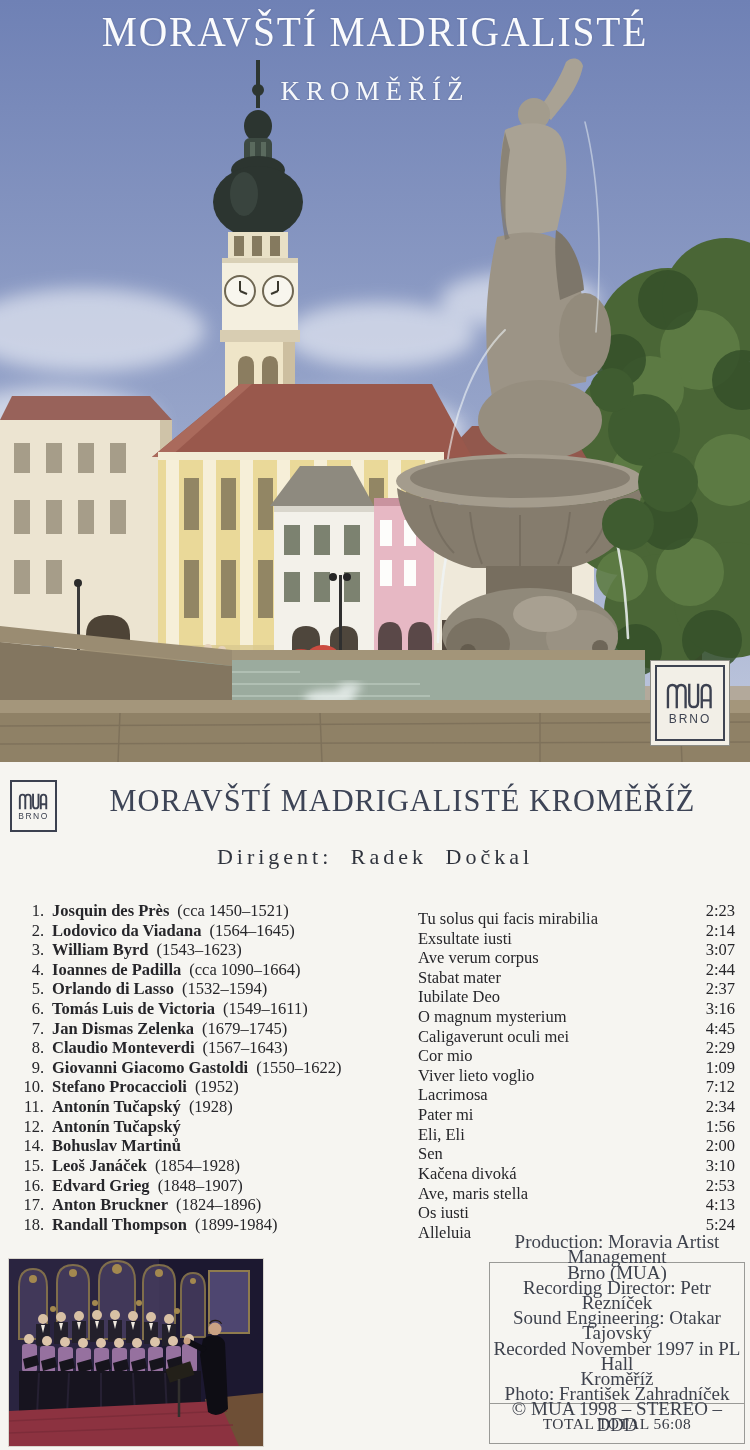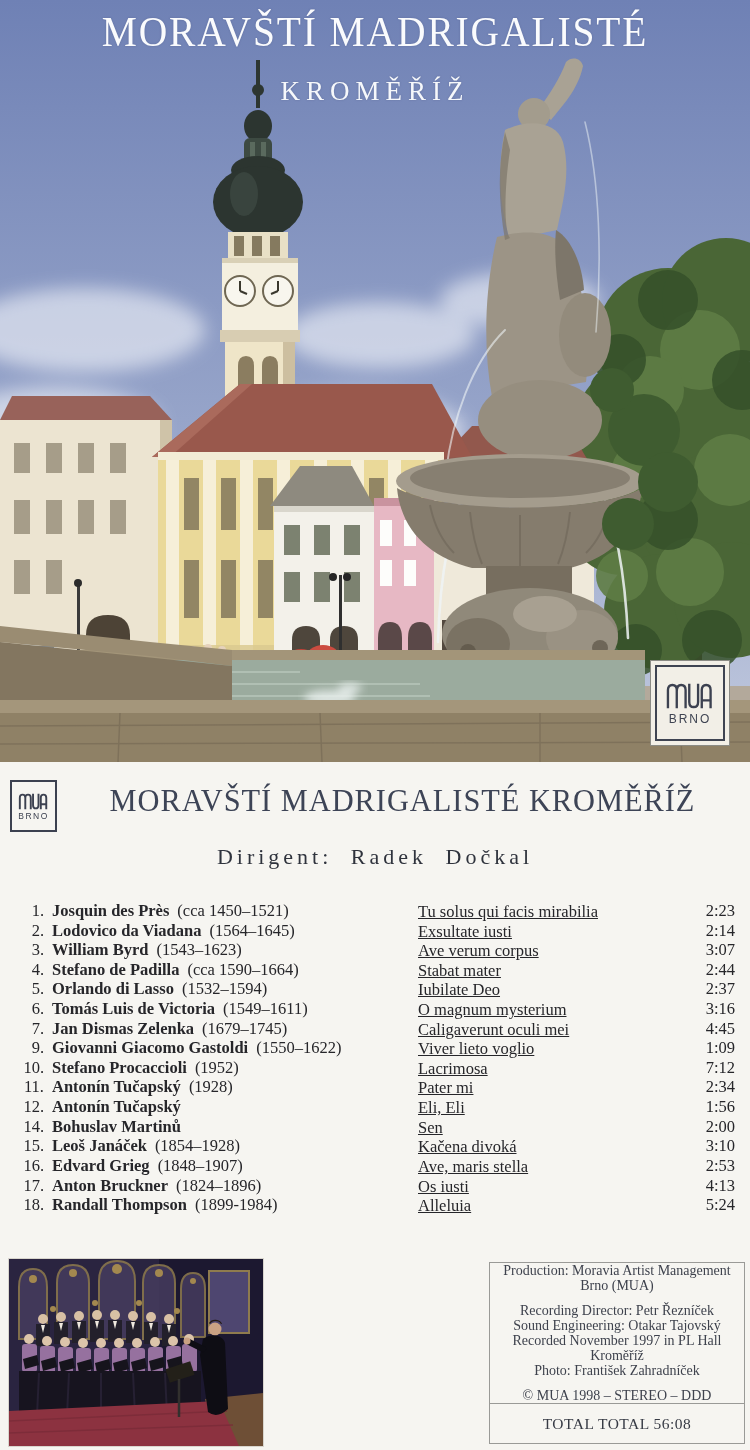--- a/index.html
+++ b/index.html
@@ -35,31 +35,31 @@
     font-size:31px;letter-spacing:1px;color:#3d4456;font-weight:400;transform:scaleX(.98);}
   .conductor{position:absolute;left:0;top:844px;width:100%;text-align:center;
     font-size:22px;letter-spacing:4px;word-spacing:9px;color:#2f333d;font-family:Liberation Serif, serif;}
 
   
   .tracks{position:absolute;left:14px;top:901px;width:721px;font-size:16.5px;}
   .track{position:relative;line-height:19.62px;white-space:nowrap;height:19.62px;}
   .t-num{display:inline-block;width:30px;text-align:right;margin-right:8px;}
   .t-composer{font-weight:bold;}
   .t-dates{margin-left:8px;}
-  .t-title{position:absolute;left:404px;top:1px;text-decoration:underline;}
+  .t-title{position:absolute;left:404px;top:8px;}
   .t-time{position:absolute;right:0;top:0;}
 
   
   .choir-photo{position:absolute;left:8px;top:1258px;width:254px;height:187px;
     border:1px solid #d8d5cd;box-sizing:content-box;}
   .credits{position:absolute;left:489px;top:1262px;width:256px;height:182px;
     border:1px solid #9a9a97;box-sizing:border-box;text-align:center;color:#3e424d;}
   .credits-top{height:141px;border-bottom:1px solid #9a9a97;box-sizing:border-box;
     display:flex;flex-direction:column;justify-content:center;}
-  .credits-top .cline{font-size:14px;line-height:15.2px;}
+  .credits-top .cline{font-size:19px;line-height:15.2px;}
   .cgap{height:12px;}
   .credits-bottom{height:39px;display:flex;align-items:center;justify-content:center;
     font-size:15.5px;letter-spacing:.5px;color:#363a44;}
 </style>
 </head>
 <body>
 
 <div id="page">
 
   <div class="photo-wrap">
@@ -393,24 +393,25 @@
     </svg>
     <div class="brno">BRNO</div>
   </div>
   <div class="album-title">MORAVŠTÍ MADRIGALISTÉ KROMĚŘÍŽ</div>
   <div class="conductor">Dirigent: Radek Dočkal</div>
 
   <div class="tracks">
     <div class="track"><span class="t-num">1.</span><span class="t-composer">Josquin des Près</span><span class="t-dates">(cca 1450–1521)</span><span class="t-title">Tu solus qui facis mirabilia</span><span class="t-time">2:23</span></div>
     <div class="track"><span class="t-num">2.</span><span class="t-composer">Lodovico da Viadana</span><span class="t-dates">(1564–1645)</span><span class="t-title">Exsultate iusti</span><span class="t-time">2:14</span></div>
     <div class="track"><span class="t-num">3.</span><span class="t-composer">William Byrd</span><span class="t-dates">(1543–1623)</span><span class="t-title">Ave verum corpus</span><span class="t-time">3:07</span></div>
-    <div class="track"><span class="t-num">4.</span><span class="t-composer">Stefano de Padilla</span><span class="t-dates">(cca 1590–1664)</span><span class="t-title">Stabat mater</span><span class="t-time">2:44</span></div>
+    <div class="track"><span class="t-num">4.</span><span class="t-composer">Ioannes de Padilla</span><span class="t-dates">(cca 1090–1664)</span><span class="t-title">Stabat mater</span><span class="t-time">2:44</span></div>
     <div class="track"><span class="t-num">5.</span><span class="t-composer">Orlando di Lasso</span><span class="t-dates">(1532–1594)</span><span class="t-title">Iubilate Deo</span><span class="t-time">2:37</span></div>
     <div class="track"><span class="t-num">6.</span><span class="t-composer">Tomás Luis de Victoria</span><span class="t-dates">(1549–1611)</span><span class="t-title">O magnum mysterium</span><span class="t-time">3:16</span></div>
     <div class="track"><span class="t-num">7.</span><span class="t-composer">Jan Dismas Zelenka</span><span class="t-dates">(1679–1745)</span><span class="t-title">Caligaverunt oculi mei</span><span class="t-time">4:45</span></div>
+    <div class="track"><span class="t-num">8.</span><span class="t-composer">Claudio Monteverdi</span><span class="t-dates">(1567–1643)</span><span class="t-title">Cor mio</span><span class="t-time">2:29</span></div>
     <div class="track"><span class="t-num">9.</span><span class="t-composer">Giovanni Giacomo Gastoldi</span><span class="t-dates">(1550–1622)</span><span class="t-title">Viver lieto voglio</span><span class="t-time">1:09</span></div>
     <div class="track"><span class="t-num">10.</span><span class="t-composer">Stefano Procaccioli</span><span class="t-dates">(1952)</span><span class="t-title">Lacrimosa</span><span class="t-time">7:12</span></div>
     <div class="track"><span class="t-num">11.</span><span class="t-composer">Antonín Tučapský</span><span class="t-dates">(1928)</span><span class="t-title">Pater mi</span><span class="t-time">2:34</span></div>
     <div class="track"><span class="t-num">12.</span><span class="t-composer">Antonín Tučapský</span><span class="t-dates"></span><span class="t-title">Eli, Eli</span><span class="t-time">1:56</span></div>
     <div class="track"><span class="t-num">14.</span><span class="t-composer">Bohuslav Martinů</span><span class="t-dates"></span><span class="t-title">Sen</span><span class="t-time">2:00</span></div>
     <div class="track"><span class="t-num">15.</span><span class="t-composer">Leoš Janáček</span><span class="t-dates">(1854–1928)</span><span class="t-title">Kačena divoká</span><span class="t-time">3:10</span></div>
     <div class="track"><span class="t-num">16.</span><span class="t-composer">Edvard Grieg</span><span class="t-dates">(1848–1907)</span><span class="t-title">Ave, maris stella</span><span class="t-time">2:53</span></div>
     <div class="track"><span class="t-num">17.</span><span class="t-composer">Anton Bruckner</span><span class="t-dates">(1824–1896)</span><span class="t-title">Os iusti</span><span class="t-time">4:13</span></div>
     <div class="track"><span class="t-num">18.</span><span class="t-composer">Randall Thompson</span><span class="t-dates">(1899-1984)</span><span class="t-title">Alleluia</span><span class="t-time">5:24</span></div>
   </div>

